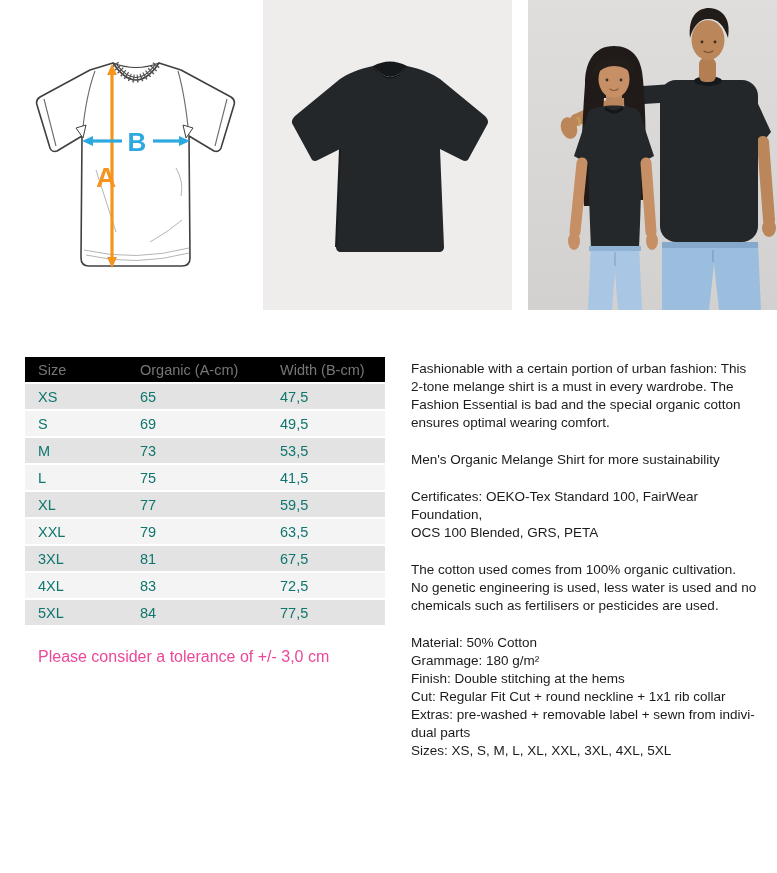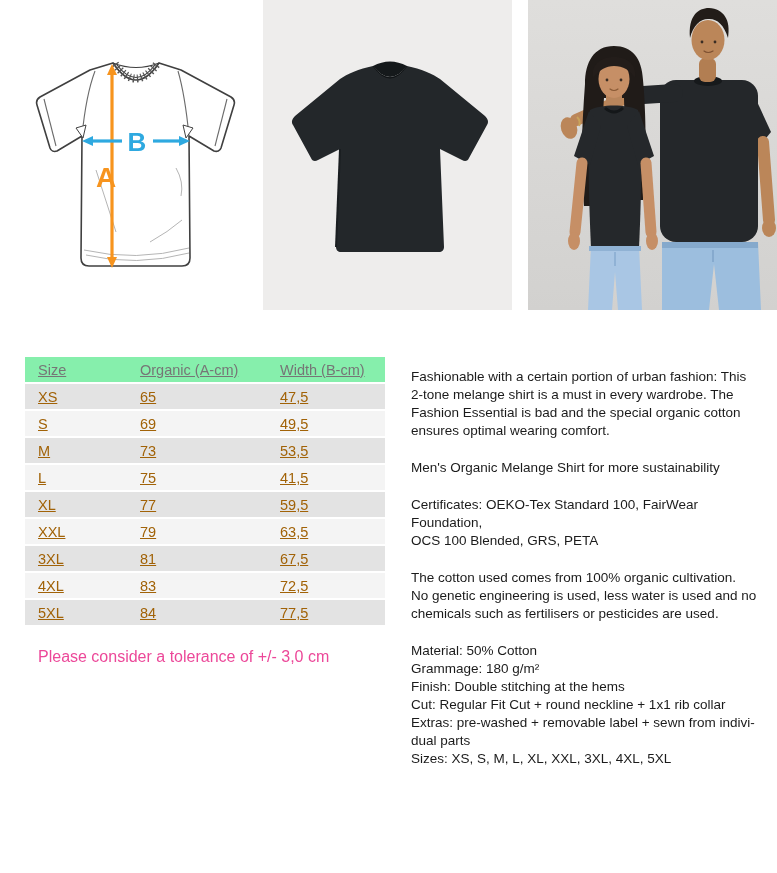--- a/index.html
+++ b/index.html
@@ -14,31 +14,31 @@
 
   .arrow-a { color:#F7941E; }
   .arrow-b { color:#2EA9E0; }
   .svg-label { font-family:"Liberation Sans", sans-serif; font-weight:bold; }
 
   #size-table { position:absolute; left:25px; top:357px; width:360px;
                 border-collapse:separate; border-spacing:0; table-layout:fixed; }
   #size-table th, #size-table td {
       text-align:left; font-weight:400; font-size:14.5px; height:25px;
       border-bottom:2px solid #ffffff; padding:0; vertical-align:middle; }
-  #size-table th { background:#86efac; color:#767676;text-decoration:underline; }
-  #size-table td { color:#a16207;text-decoration:underline; }
+  #size-table th { background:#000000; color:#767676; }
+  #size-table td { color:#0f766e; }
   #size-table th:first-child, #size-table td:first-child { padding-left:13px; }
   #size-table tbody tr:nth-child(odd) td { background:#e3e3e3; }
   #size-table tbody tr:nth-child(even) td { background:#f4f4f4; }
 
   #tolerance-note { position:absolute; left:38px; top:648px; font-size:16px; color:#ec4899; }
 
   #description { position:absolute; left:411px; top:356px; width:362px;
                  font-size:13.5px; line-height:18px; color:#1b1b1b; }
-  #description p { margin:12px 0 19px 0; white-space:pre-line; }
+  #description p { margin:4px 0 19px 0; white-space:pre-line; }
   #description p:last-child { margin-bottom:0; }
 </style>
 </head>
 <body>
 
 <div id="canvas">
 
   <div class="panel" id="diagram-panel">
     <svg viewBox="0 0 262 310">
 

